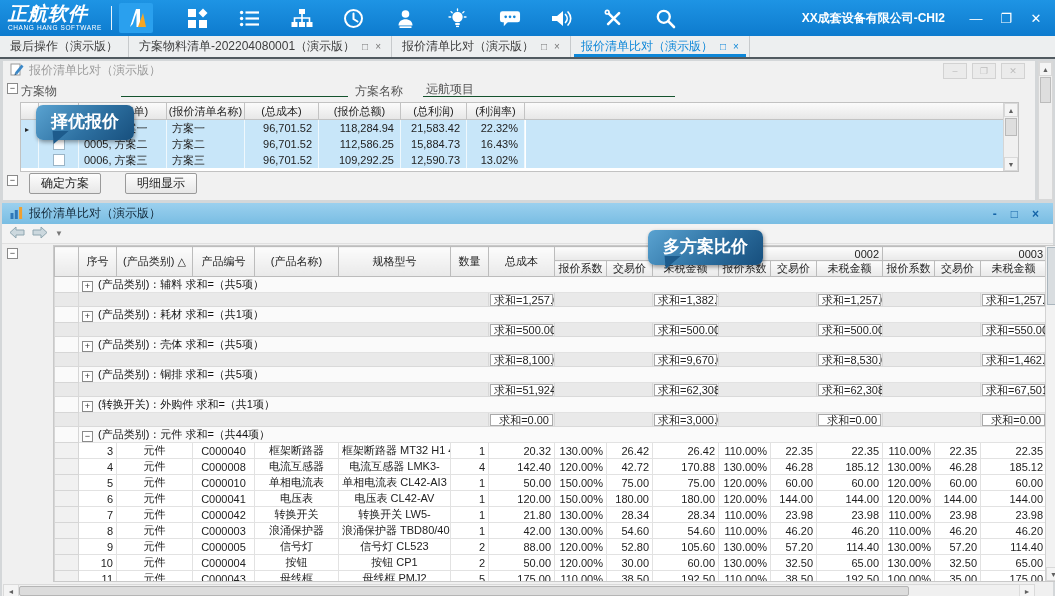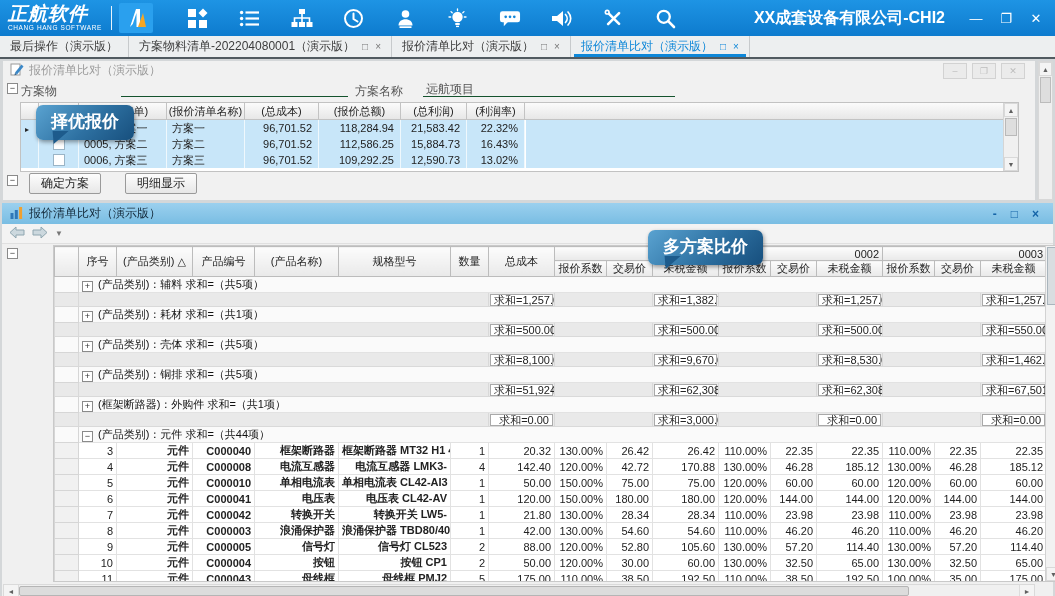--- a/index.html
+++ b/index.html
@@ -10,21 +10,21 @@
   .titlebar { position:absolute; top:0; left:0; width:1055px; height:36px;
     background:linear-gradient(#1e94e4,#0d7bce); display:flex; align-items:center; color:#fff; }
   .brand { margin-left:8px; line-height:1; }
   .brand-cn { font-size:19px; font-weight:bold; font-style:italic; letter-spacing:1px; }
   .brand-en { font-size:6.5px; letter-spacing:.6px; margin-top:2px; }
   .brand-sep { width:1px; height:24px; background:rgba(255,255,255,.9); margin:0 7px 0 9px; }
   .applogo { width:34px; height:30px; background:#2aa0ee; border-radius:2px; display:flex; align-items:center; justify-content:center; }
   .tb-icons { display:flex; align-items:center; gap:30px; margin-left:34px; }
   .tb-icon { width:22px; height:22px; display:flex; align-items:center; justify-content:center; cursor:pointer; }
   .tb-right { margin-left:auto; display:flex; align-items:center; gap:4px; padding-right:6px; }
-  .company { font-size:16px; font-weight:bold; margin-right:14px; white-space:nowrap; }
+  .company { font-size:12px; font-weight:bold; margin-right:14px; white-space:nowrap; }
   .winbtn { width:26px; height:22px; display:flex; align-items:center; justify-content:center; font-size:13px; color:#fff; cursor:pointer; }
 
   
   .tabbar { position:absolute; top:36px; left:0; width:1055px; height:23px; background:#edeff0;
     border-bottom:2px solid #515a60; display:flex; align-items:stretch; font-size:12px; color:#3c3c3c; }
   .tab { display:flex; align-items:center; gap:7px; padding:0 10px; border-right:1px solid #c7cacc; position:relative; cursor:pointer; white-space:nowrap; }
   .tab-ico { font-size:10px; color:#777; cursor:pointer; }
   .tab.active { color:#0e87d8; }
   .tab.active .tab-ico { color:#0e87d8; }
   .tab.active::after { content:''; position:absolute; left:3px; right:3px; bottom:0; height:3px; background:#0e87d8; }
@@ -91,21 +91,21 @@
   .cmp th.grp { text-align:right; padding-left:5px; }
   .cmp td { border:1px solid #e2e2e2; height:14px; padding:0 3px; overflow:hidden; white-space:nowrap; }
   .cmp td.sel { background:#f1f1f1; border-color:#d6d6d6; }
   .cmp tr.cat td { background:#fafafa; }
   .cmp td.catlabel { text-align:left; color:#111; }
   .cmp td.catlabel .exp { margin-right:5px; vertical-align:-1px; }
   .cmp tr.sum td { background:#e9e9e9; border-color:#d9d9d9; }
   .boxcell { padding:0 1px !important; }
   .sumbox { background:#fff; border:1px solid #a9a9a9; height:12px; line-height:11px; text-align:right; padding:0 3px; }
   .cmp .num { text-align:right; }
-  .cmp .txt { text-align:right;font-weight:bold; }
+  .cmp .txt { text-align:center; }
   .p2-vscroll { position:absolute; right:0; top:0; width:16px; height:100%; background:#f2f2f2; border-left:1px solid #d2d2d2; }
   .p2-vthumb { height:58px; margin:1px; background:#d9dde0; border:1px solid #a9b5bd; }
   .p2-vscroll .down { position:absolute; bottom:0; left:0; right:0; }
   .p2-hscroll { position:absolute; left:1px; top:381px; width:1032px; height:14px; background:#f0f0f0; border:1px solid #dadada; display:flex; }
   .h-arrow { width:15px; height:100%; background:#f4f4f4; border-right:1px solid #dcdcdc; color:#606060; font-size:7px;
     display:flex; align-items:center; justify-content:center; flex:none; }
   .h-arrow.right { border-left:1px solid #dcdcdc; border-right:none; margin-left:auto; }
   .h-thumb { width:890px; margin:1px 0; background:#dcdcdc; border:1px solid #b5b5b5; border-radius:2px; flex:none; }
 
   
@@ -516,21 +516,21 @@
               <div class="sumbox">求和=62,308.80</div>
             </td>
             <td colspan="2"></td>
             <td class="boxcell">
               <div class="sumbox">求和=67,501.20</div>
             </td>
           </tr>
 
           <tr class="cat">
             <td class="sel"></td>
-            <td class="catlabel" colspan="16"><span class="exp">+</span><span>(框架断路器)：外购件 求和=（共1项）</span></td>
+            <td class="catlabel" colspan="16"><span class="exp">+</span><span>(转换开关)：外购件 求和=（共1项）</span></td>
           </tr>
           <tr class="sum">
             <td class="sel"></td>
             <td colspan="6"></td>
             <td class="boxcell">
               <div class="sumbox">求和=0.00</div>
             </td>
             <td colspan="2"></td>
             <td class="boxcell">
               <div class="sumbox">求和=3,000.00</div>

